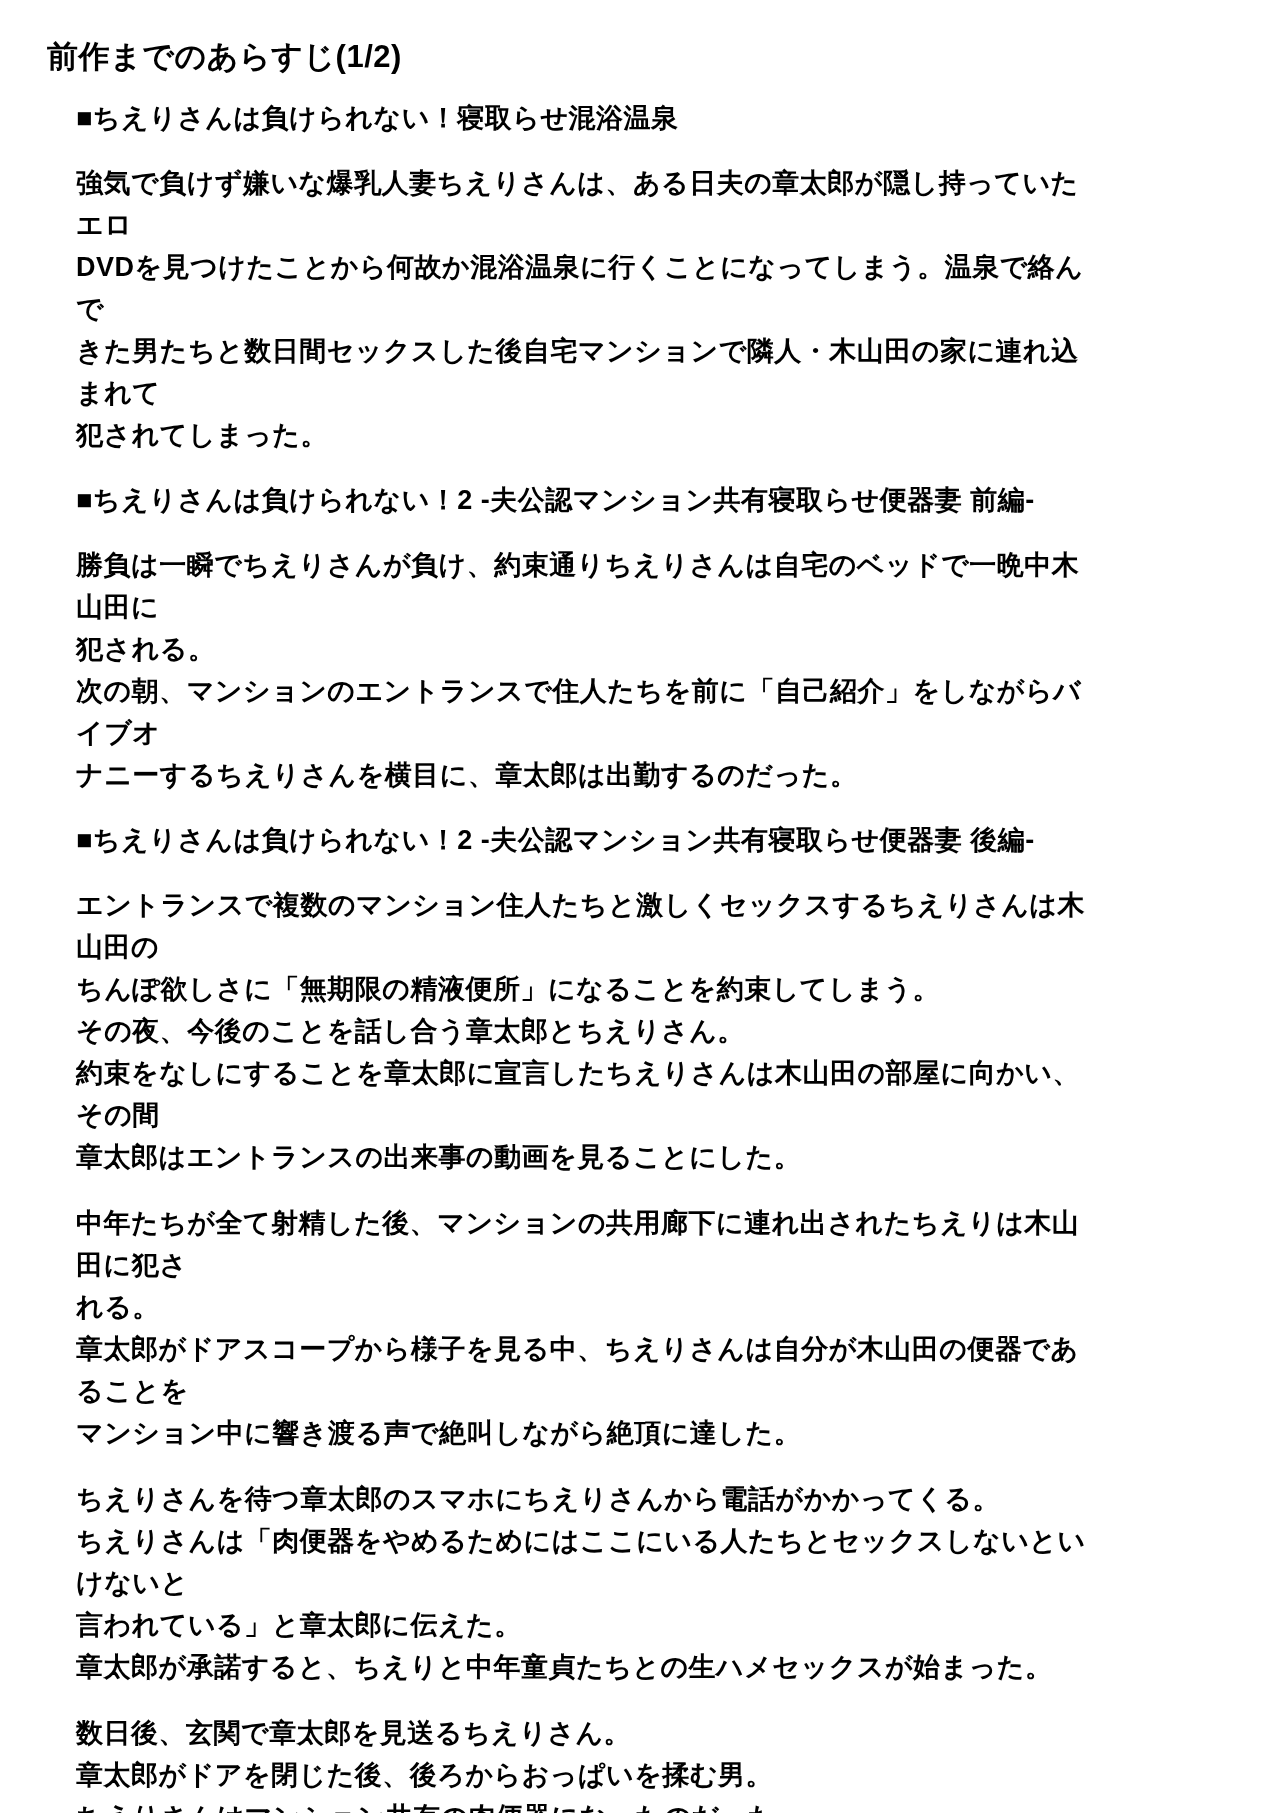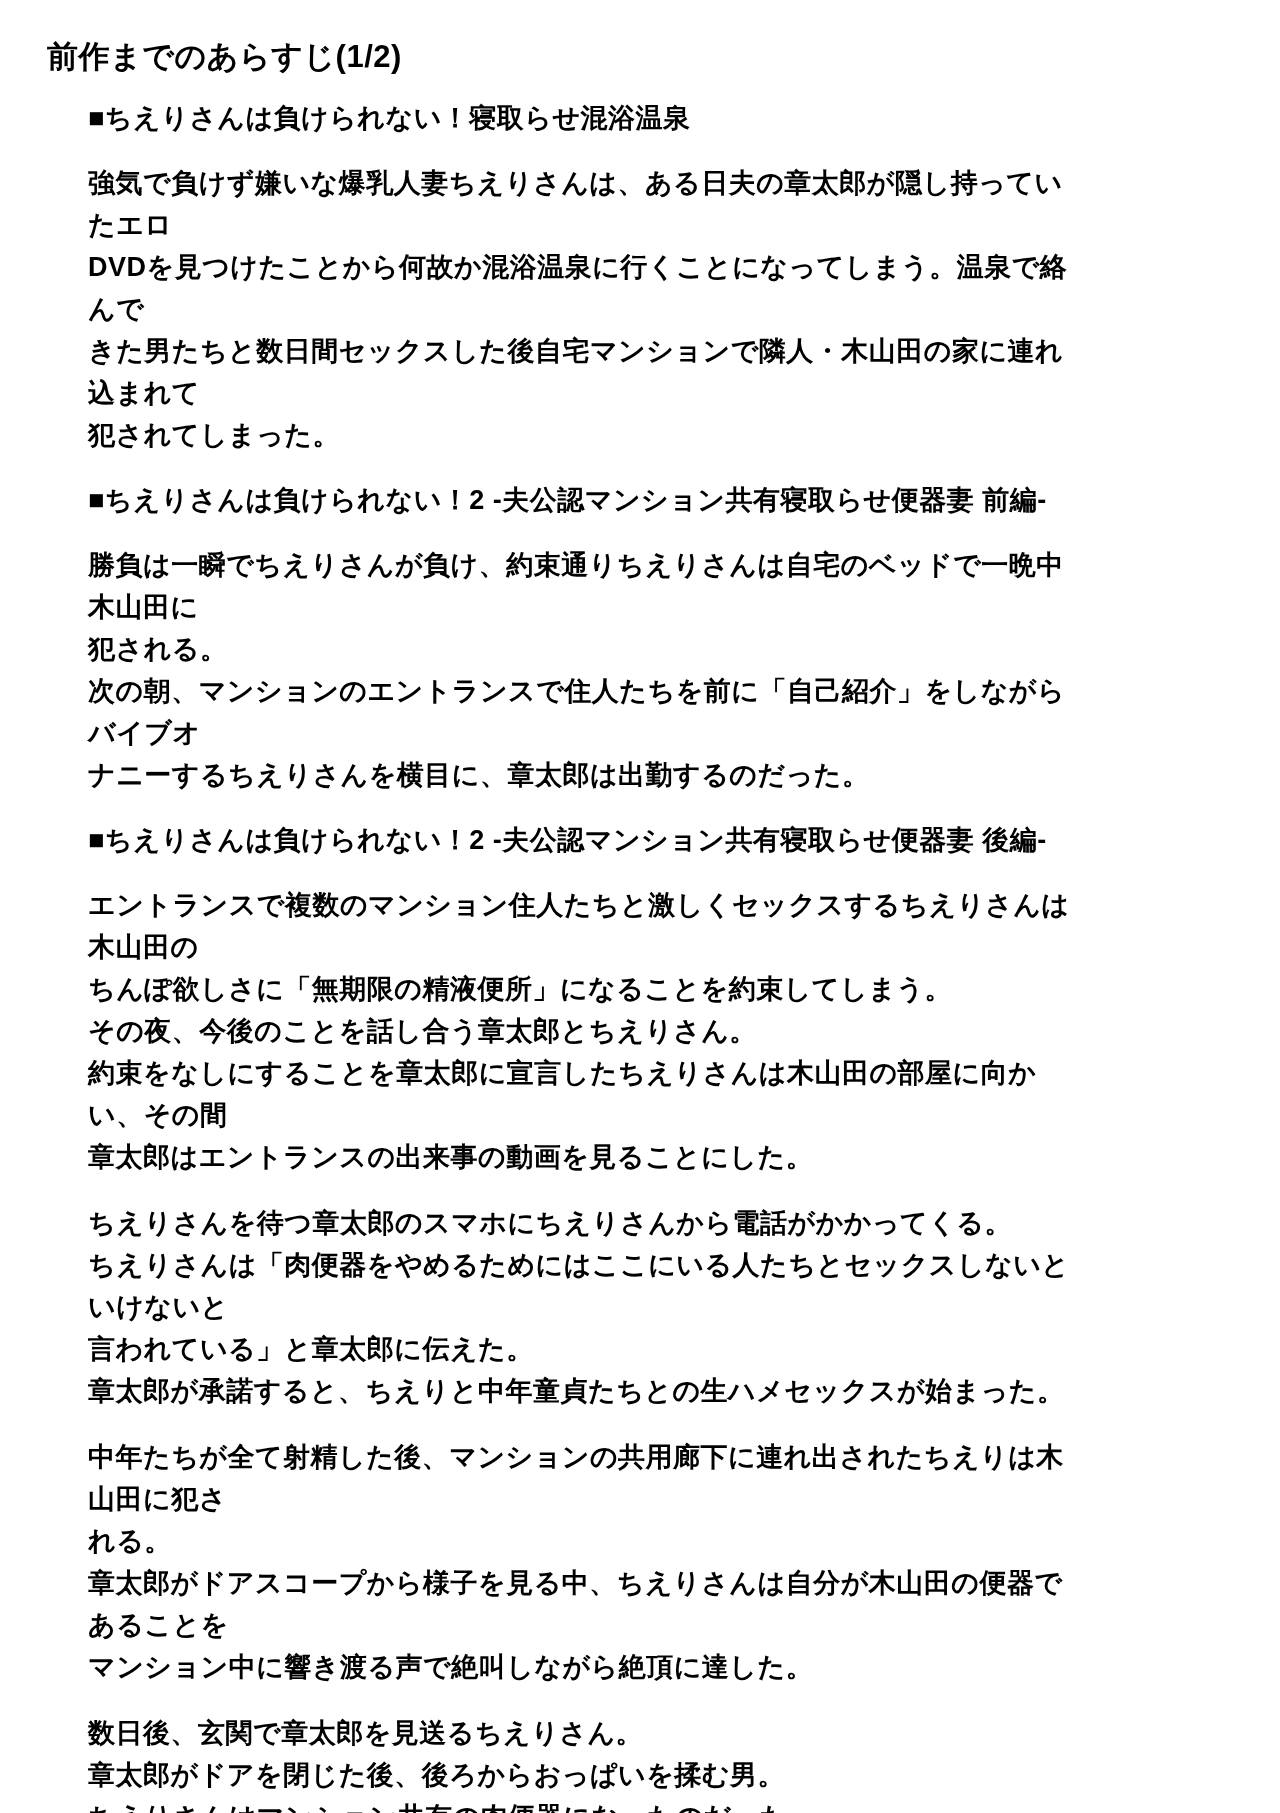--- a/index.html
+++ b/index.html
@@ -31,21 +31,21 @@
     margin: 0 0 24px 0;
     letter-spacing: 0.5px;
   }
   .para {
     font-size: 27px;
     line-height: 42px;
     margin: 0 0 24px 0;
     white-space: pre-line;
     letter-spacing: 0.5px;
   }
-  section { margin: 16px; }
+  section { margin: 4px; }
 </style>
 </head>
 <body>
 
 <div class="page">
 
   <h1 class="page-title">前作までのあらすじ(1/2)</h1>
 
   <section>
     <h2 class="section-heading">■ちえりさんは負けられない！寝取らせ混浴温泉</h2>
@@ -63,26 +63,26 @@
 ナニーするちえりさんを横目に、章太郎は出勤するのだった。</p>
   </section>
 
   <section>
     <h2 class="section-heading">■ちえりさんは負けられない！2 -夫公認マンション共有寝取らせ便器妻 後編-</h2>
     <p class="para">エントランスで複数のマンション住人たちと激しくセックスするちえりさんは木山田の
 ちんぽ欲しさに「無期限の精液便所」になることを約束してしまう。
 その夜、今後のことを話し合う章太郎とちえりさん。
 約束をなしにすることを章太郎に宣言したちえりさんは木山田の部屋に向かい、その間
 章太郎はエントランスの出来事の動画を見ることにした。</p>
+    <p class="para">中年たちが全て射精した後、マンションの共用廊下に連れ出されたちえりは木山田に犯さ
+れる。
+章太郎がドアスコープから様子を見る中、ちえりさんは自分が木山田の便器であることを
+マンション中に響き渡る声で絶叫しながら絶頂に達した。</p>
     <p class="para">ちえりさんを待つ章太郎のスマホにちえりさんから電話がかかってくる。
 ちえりさんは「肉便器をやめるためにはここにいる人たちとセックスしないといけないと
 言われている」と章太郎に伝えた。
 章太郎が承諾すると、ちえりと中年童貞たちとの生ハメセックスが始まった。</p>
-    <p class="para">中年たちが全て射精した後、マンションの共用廊下に連れ出されたちえりは木山田に犯さ
-れる。
-章太郎がドアスコープから様子を見る中、ちえりさんは自分が木山田の便器であることを
-マンション中に響き渡る声で絶叫しながら絶頂に達した。</p>
     <p class="para">数日後、玄関で章太郎を見送るちえりさん。
 章太郎がドアを閉じた後、後ろからおっぱいを揉む男。
 ちえりさんはマンション共有の肉便器になったのだった。</p>
   </section>
 
 </div>
 
 </body></html>

